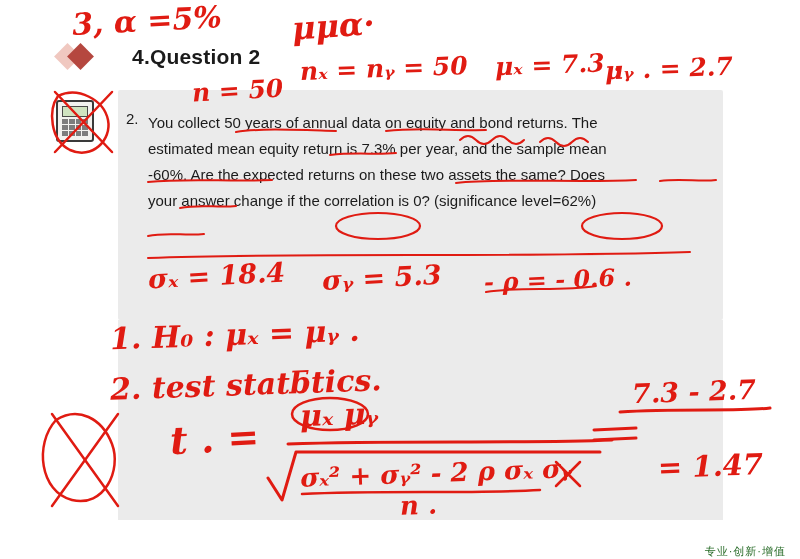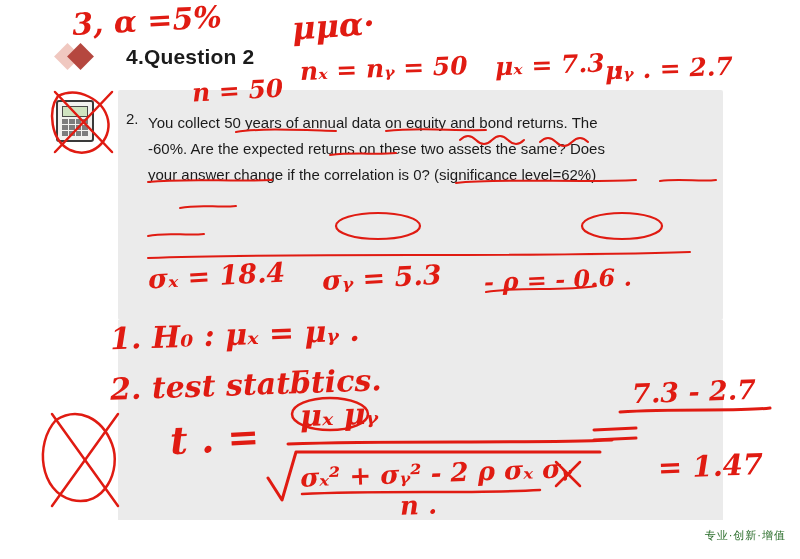--- a/index.html
+++ b/index.html
@@ -33,21 +33,21 @@
     height: 200px;
     background: #ebebeb;
   }
   
   .title-row {
     position: absolute;
     left: 58px;
     top: 44px;
     display: flex;
     align-items: center;
-    gap: 22px;
+    gap: 28px;
   }
   .title-diamond {
     position: relative;
     width: 46px;
     height: 26px;
   }
   .title-diamond .d {
     position: absolute;
     width: 19px;
     height: 19px;
@@ -87,21 +87,21 @@
     left: 0;
     top: 524px;
     width: 800px;
     text-align: center;
     font-size: 12px;
     color: #555;
   }
   .watermark {
     position: absolute;
     right: 14px;
-    top: 528px;
+    top: 544px;
     font-size: 11px;
     color: #2a6d2a;
     letter-spacing: 1px;
   }
   
   .ink {
     position: absolute;
     left: 0; top: 0;
     width: 800px; height: 559px;
     pointer-events: none;
@@ -175,20 +175,21 @@
         <i></i>
         <i></i>
         <i></i>
         <i></i>
       </span>
   </div>
 
   <div class="qnum">2.</div>
   <div class="qbody">
     <div class="line">You collect 50 years of annual data on equity and bond returns. The</div>
+    <div class="line">estimated mean equity return is 7.3% per year, and the sample mean</div>
     <div class="line">-60%. Are the expected returns on these two assets the same? Does</div>
     <div class="line">your answer change if the correlation is 0? (significance level=62%)</div>
   </div>
 
   <div class="watermark">专业·创新·增值</div>
 
   <svg class="ink" viewBox="0 0 800 559">
     <g stroke="#e01b12" fill="none" stroke-width="3" stroke-linecap="round" stroke-linejoin="round">
 
       <path d="M58 96 C 48 110, 50 140, 70 150 C 92 160, 112 140, 108 120 C 104 100, 78 86, 58 96 Z" stroke-width="2.5"></path>

